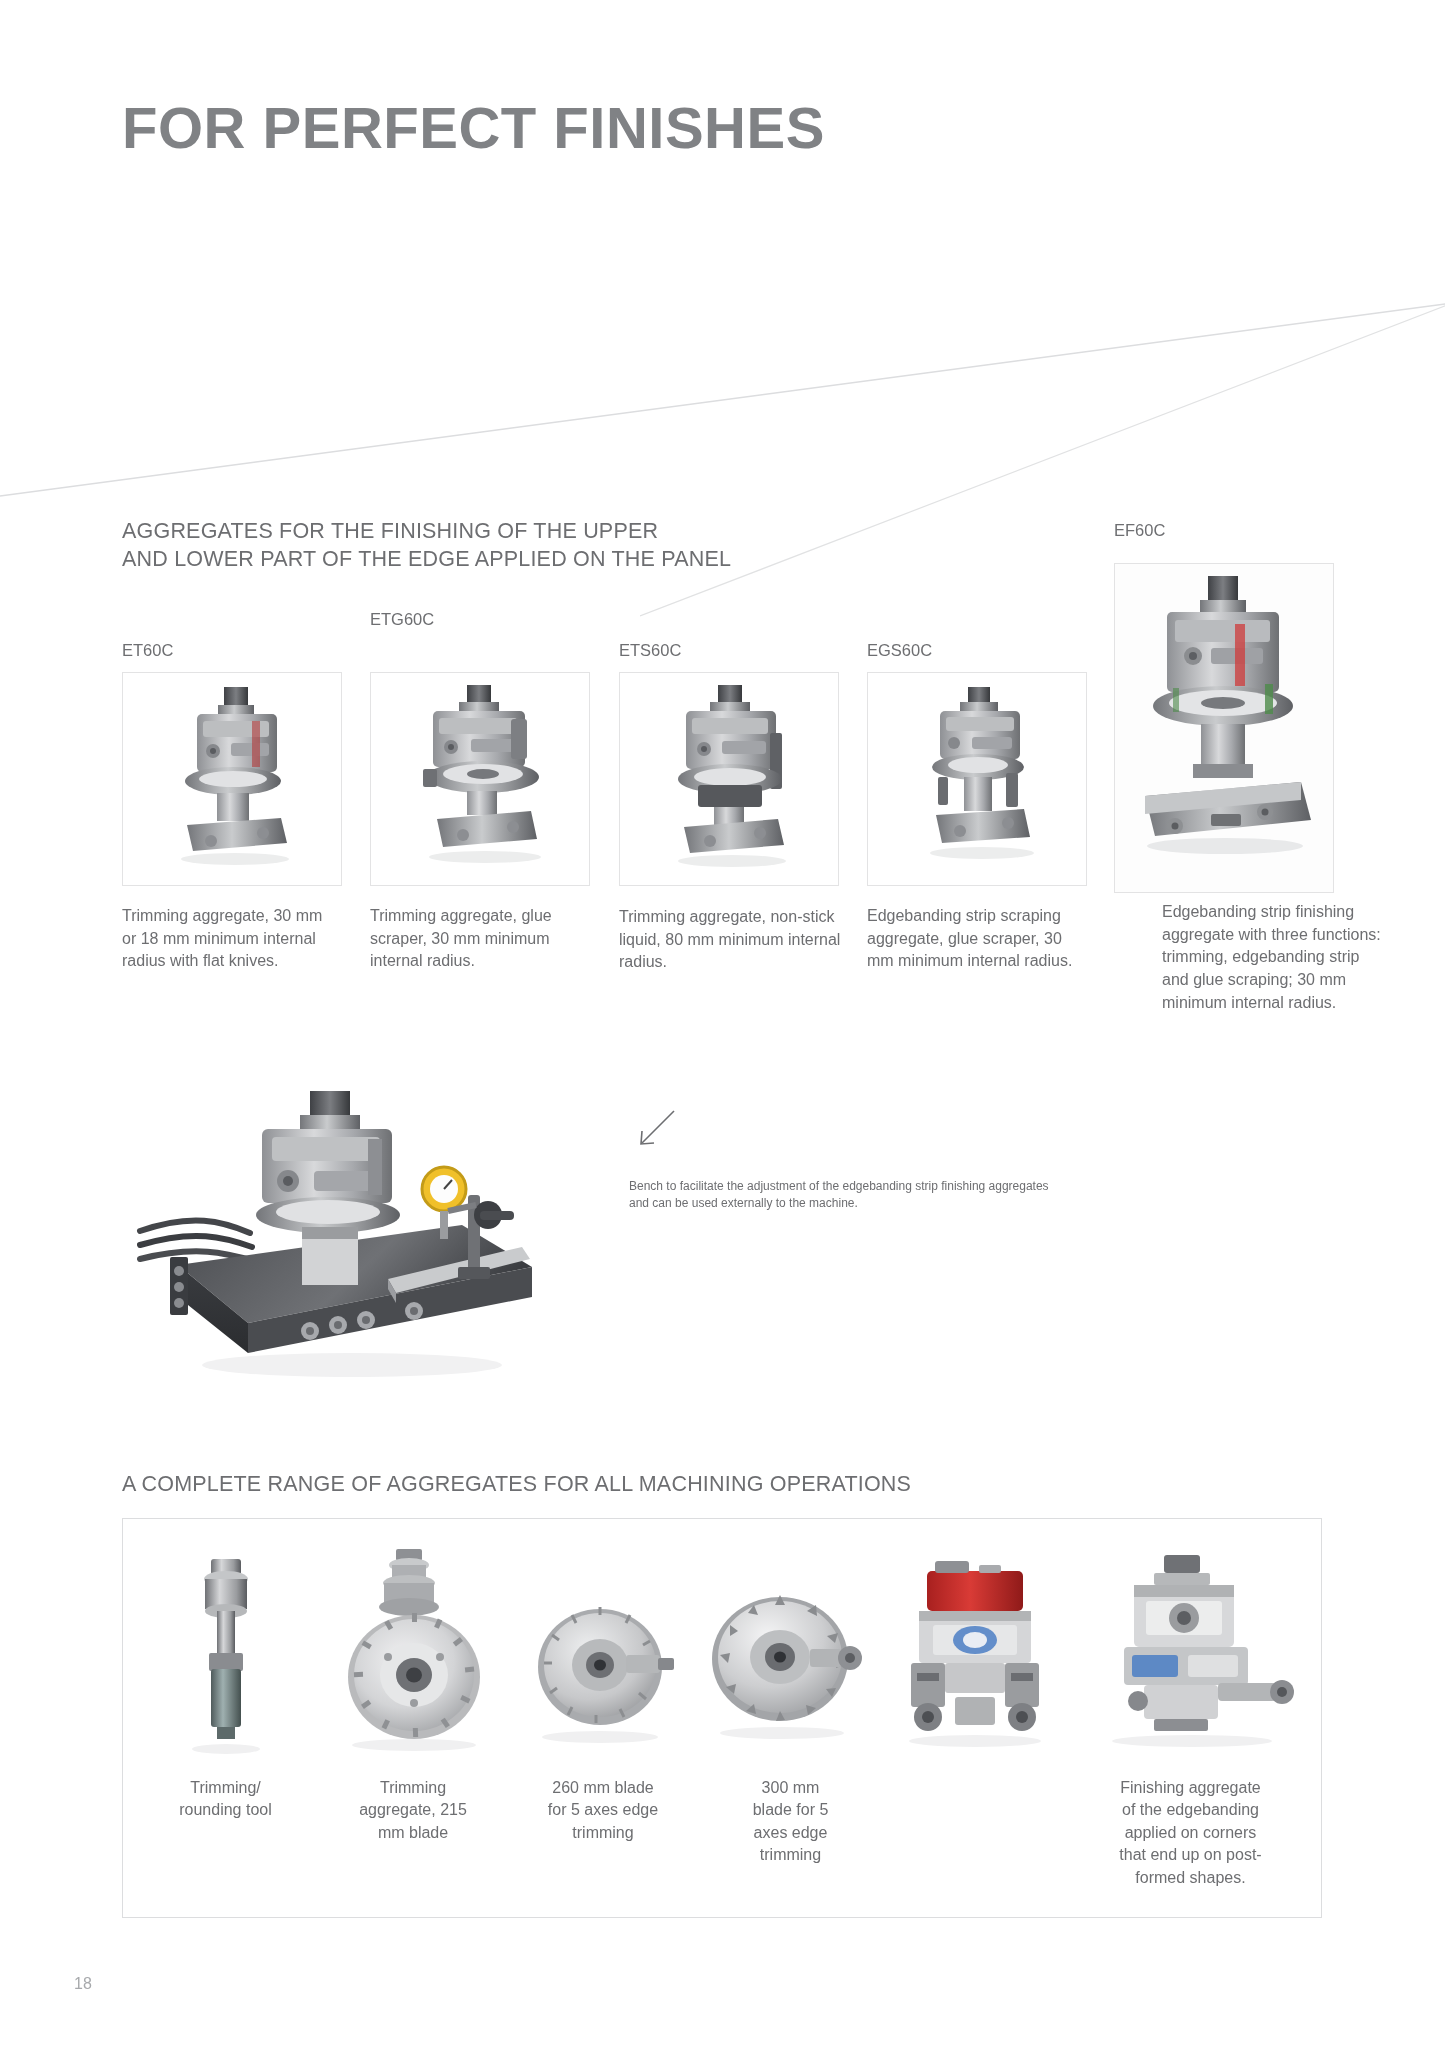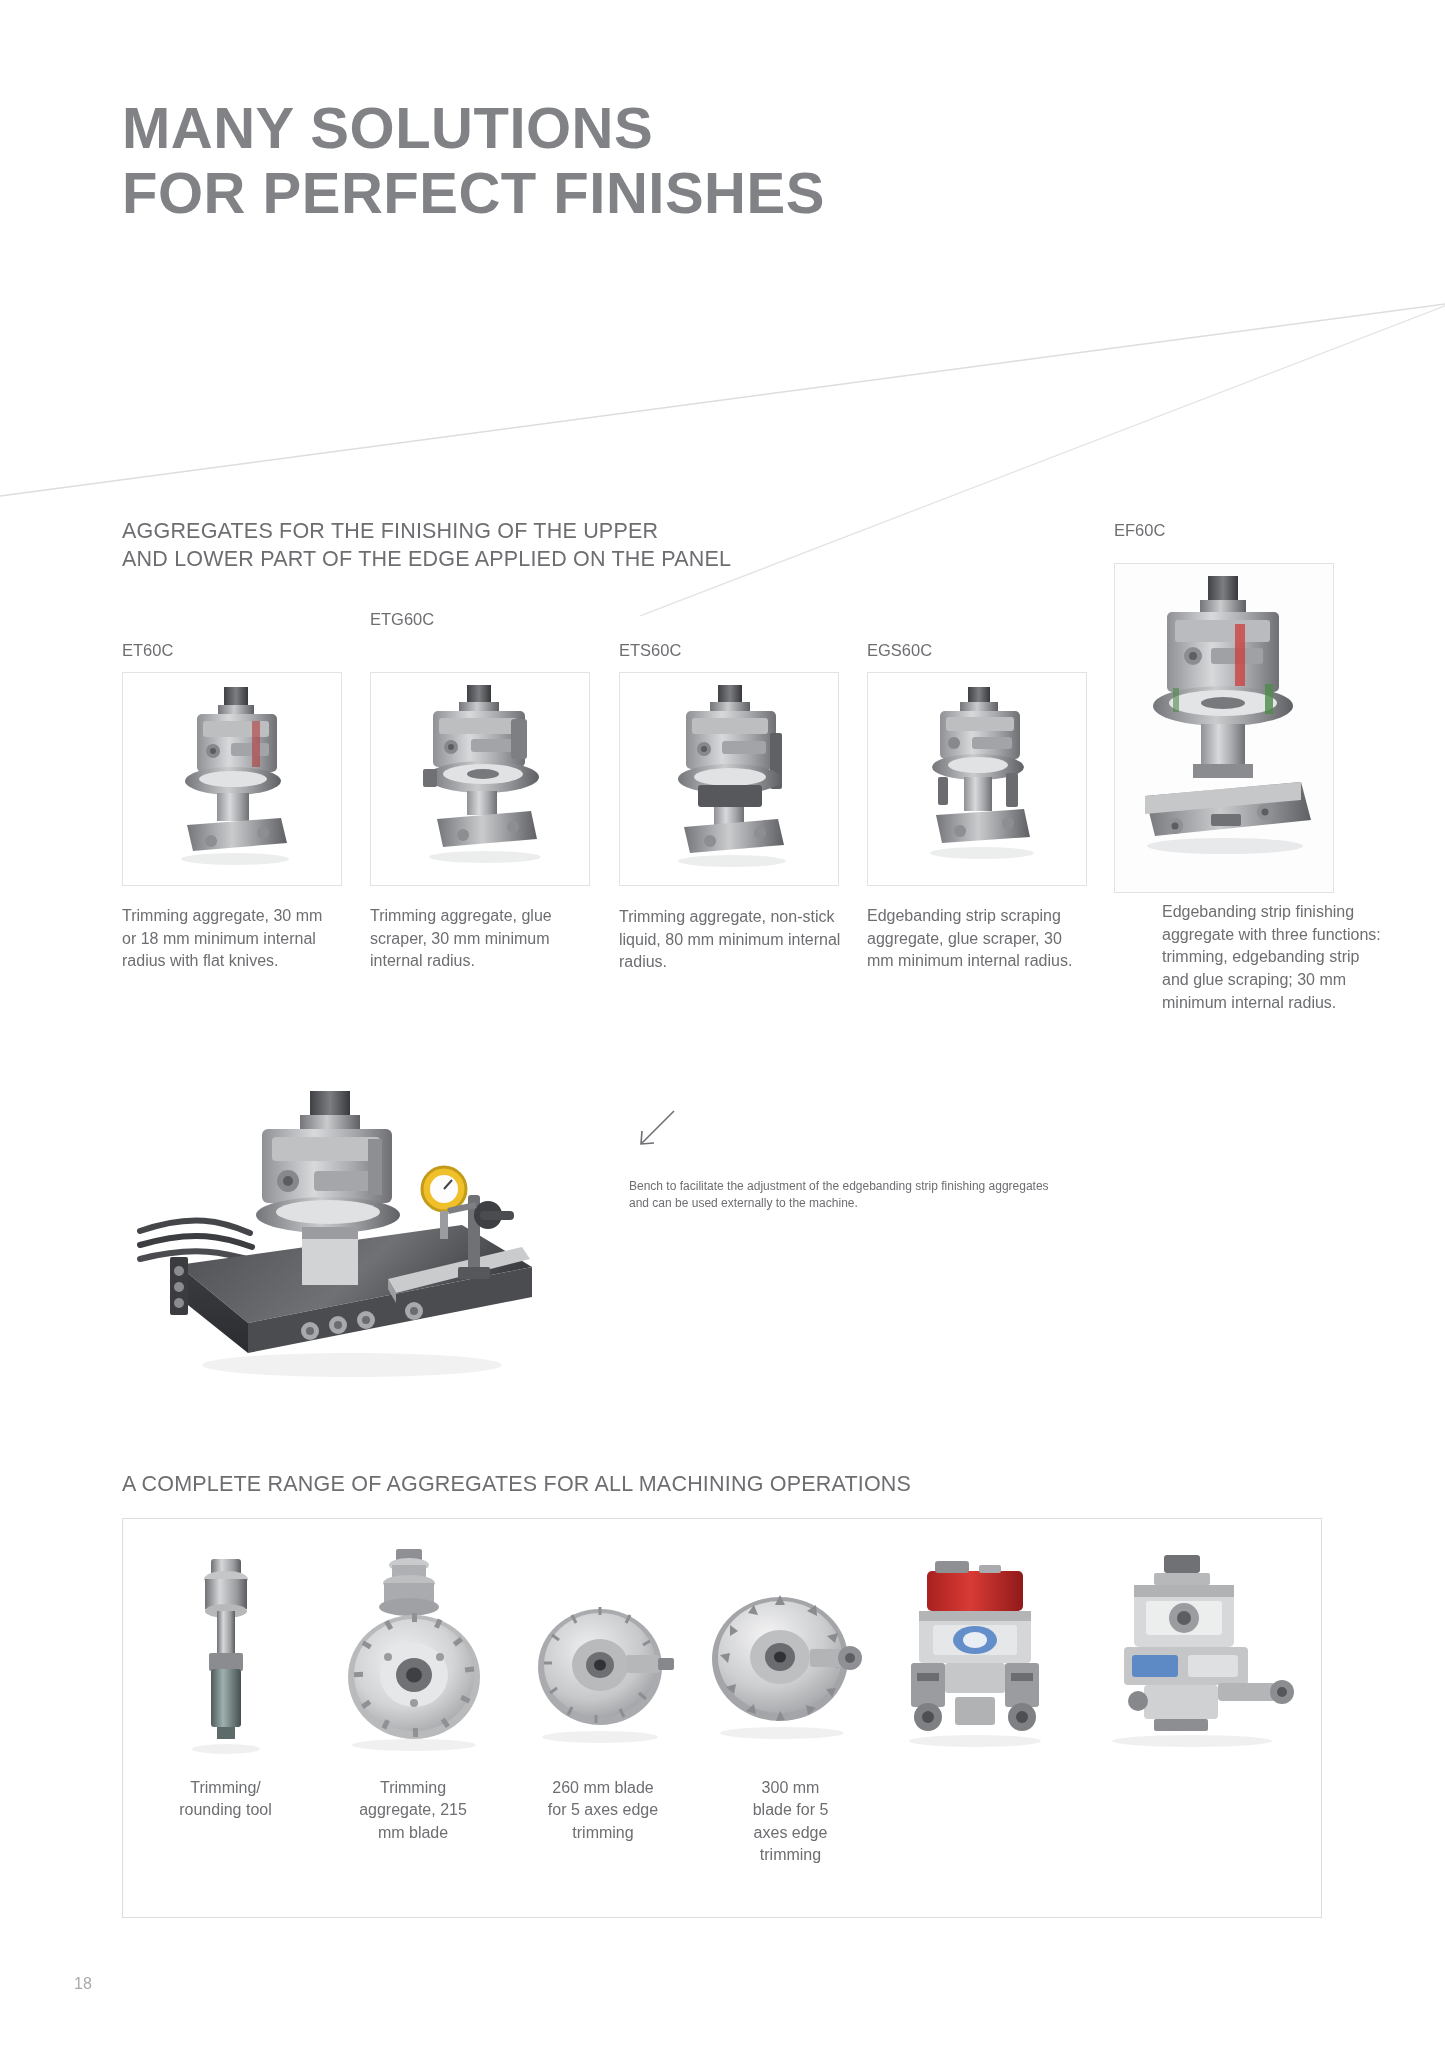--- a/index.html
+++ b/index.html
@@ -150,21 +150,20 @@
     color: #a7a9ac;
   }
 
   
   svg { display: block; }
 </style>
 </head>
 <body>
 
 <div class="page-title">
-  <span class="line">MANY SOLUTIONS</span>
   <span class="line">FOR PERFECT FINISHES</span>
 </div>
 
 <div class="diag-a">
   <svg width="1460" height="200" viewBox="0 0 1460 200">
     <line x1="0" y1="196" x2="1460" y2="2" stroke="#dcdddf" stroke-width="1.4"></line>
   </svg>
 </div>
 <div class="diag-b">
   <svg width="810" height="320" viewBox="0 0 810 320">
@@ -642,17 +641,22 @@
         <rect x="150" y="142" width="58" height="18" rx="4" fill="#b3b5b7"></rect>
         <circle cx="214" cy="151" r="12" fill="#8b8d91"></circle>
         <circle cx="214" cy="151" r="5" fill="#55575b"></circle>
 
         <rect x="76" y="144" width="74" height="34" rx="4" fill="#d0d1d3"></rect>
         <rect x="86" y="178" width="54" height="12" rx="2" fill="#8c8e92"></rect>
         <circle cx="70" cy="160" r="10" fill="#86888c"></circle>
         <ellipse cx="124" cy="200" rx="80" ry="6" fill="#f0f0f1"></ellipse>
       </svg>
     </div>
+    <div class="gallery-cap" style="white-space: pre-line;">Finishing aggregate
+of the edgebanding
+applied on corners
+that end up on post-
+formed shapes.</div>
   </div>
 
 </div>
 
 <div class="page-num">18</div>
 
 </body></html>

